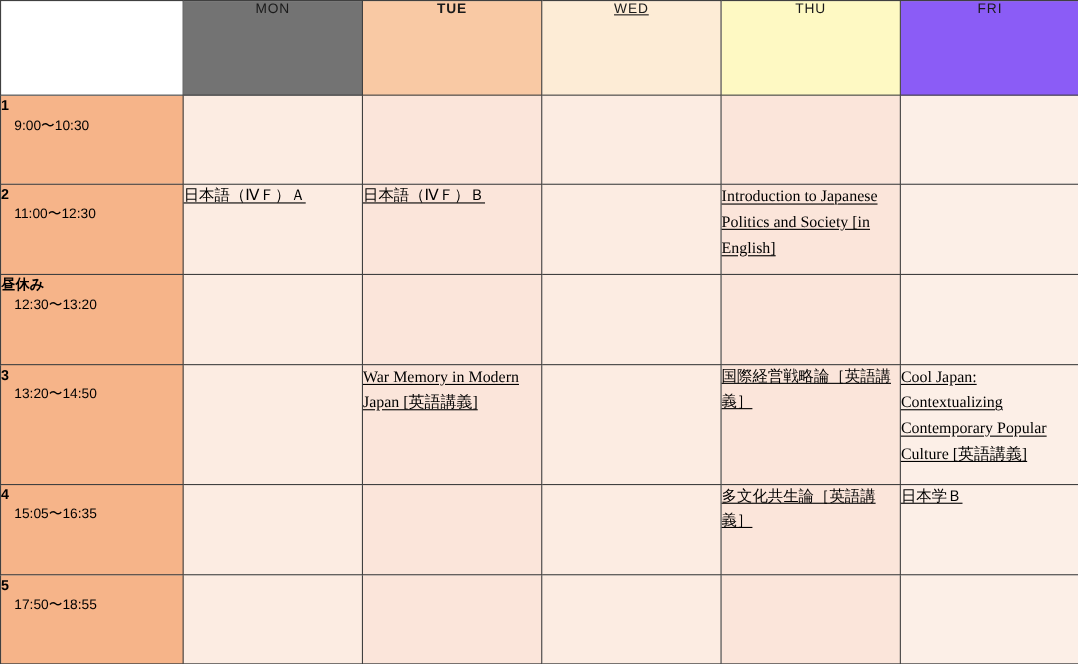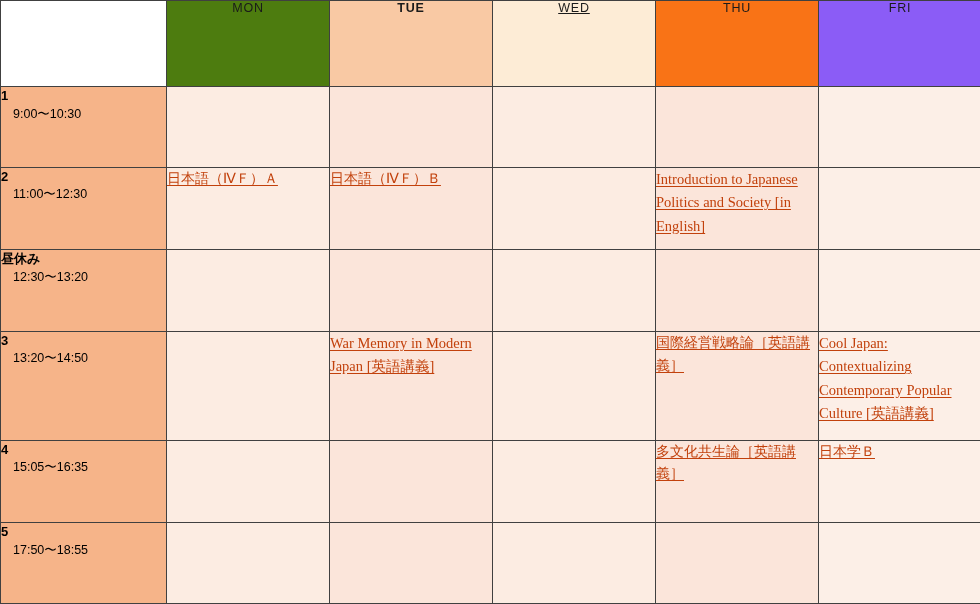--- a/index.html
+++ b/index.html
@@ -33,24 +33,24 @@
     background: #ffffff;
   }
   .day-head {
     text-align: center;
     vertical-align: middle;
     font-size: 12.5px;
     color: #1a1a1a;
     letter-spacing: 0.8px;
     font-family: "Liberation Sans", sans-serif;
   }
-  .day-mon { background: #4d7c0f; }
+  .day-mon { background: #737373; }
   .day-tue { background: #f9c9a4; font-weight: bold; }
   .day-wed { background: #fdecd6; text-decoration: underline; }
-  .day-thu { background: #f97316; }
+  .day-thu { background: #fef9c3; }
   .day-fri { background: #8b5cf6; }
 
   
   .time-cell {
     background: #f6b489;
     padding: 10px 8px 0 8px;
     color: #000000;
   }
   .period-num {
     font-size: 13px;
@@ -73,21 +73,21 @@
   .slot-mon { background: #fcece2; }
   .slot-tue { background: #fbe5da; }
   .slot-wed { background: #fcece2; }
   .slot-thu { background: #fbe5da; }
   .slot-fri { background: #fcefe7; }
 
   .course {
     font-family: "Liberation Serif", serif;
     font-size: 14.5px;
     line-height: 1.62;
-    color: #c2410c;
+    color: #000000;
     text-decoration: underline;
     text-underline-offset: 2px;
     cursor: pointer;
     display: inline;
   }
   .course.jp {
     font-size: 14px;
   }
 </style>
 </head>

